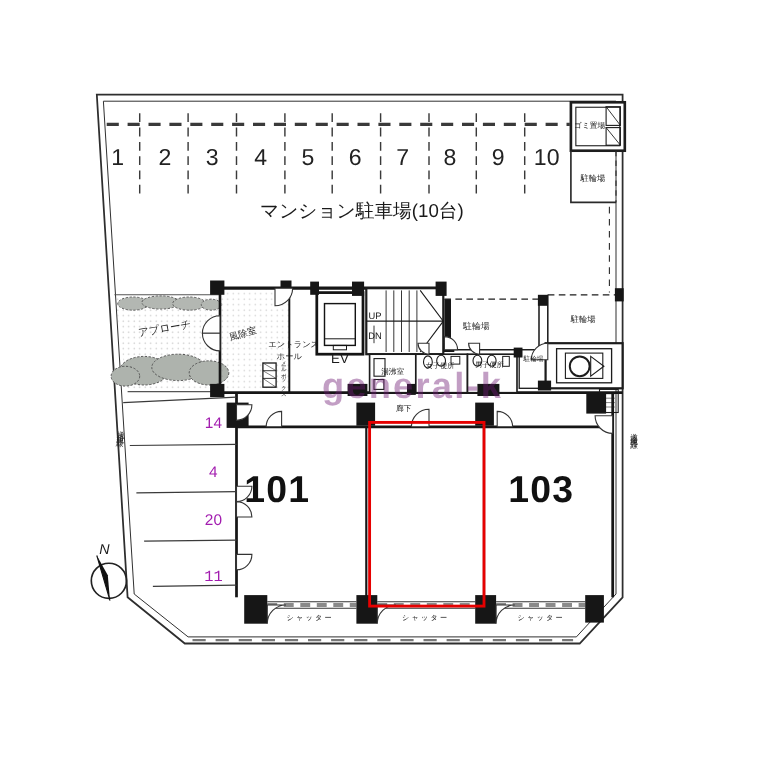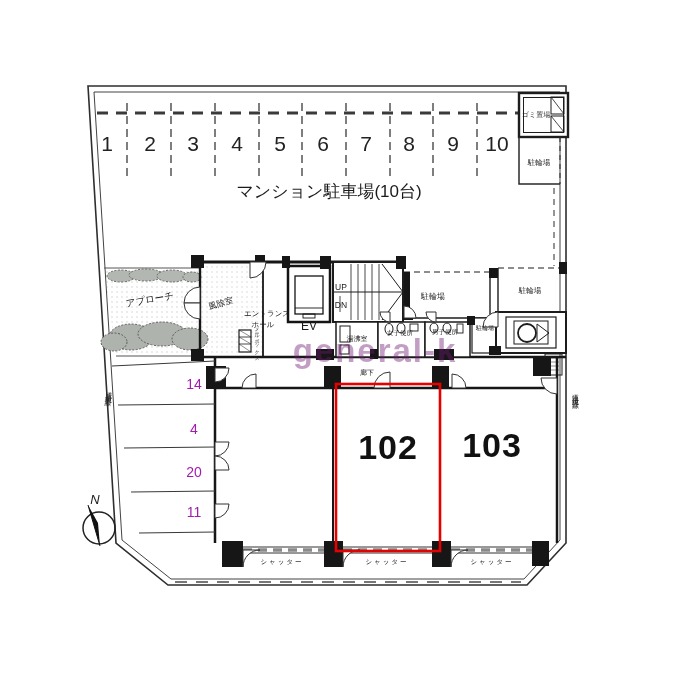--- a/index.html
+++ b/index.html
@@ -278,23 +278,23 @@
 <div class="lbl" style="left:341px;top:306px;font-size:8.5px;">DN</div>
 
 <div class="lbl tiny" style="left:357px;top:339px;">湯沸室</div>
 <div class="lbl" style="left:400px;top:333px;font-size:6.5px;">女子便所</div>
 <div class="lbl" style="left:445px;top:332px;font-size:6.5px;">男子便所</div>
 <div class="lbl tiny" style="left:367px;top:373px;">廊下</div>
 
 <div class="lbl snum" style="left:194px;top:384px;">14</div>
 <div class="lbl snum" style="left:194px;top:429px;">4</div>
 <div class="lbl snum" style="left:194px;top:472px;">20</div>
-<div class="lbl snum" style="left:194px;top:512px;">11</div>
-
-<div class="lbl unit-num" style="left:388px;top:448px;">102</div>
+<div class="lbl snum" style="left:194px;top:525px;font-family:Liberation Mono, monospace;">11</div>
+
+<div class="lbl unit-num" style="left:252px;top:446px;">101</div>
 <div class="lbl unit-num" style="left:492px;top:446px;">103</div>
 
 <div class="lbl" style="left:282px;top:562px;font-size:6.5px;letter-spacing:2px;">シャッター</div>
 <div class="lbl" style="left:387px;top:562px;font-size:6.5px;letter-spacing:2px;">シャッター</div>
 <div class="lbl" style="left:492px;top:562px;font-size:6.5px;letter-spacing:2px;">シャッター</div>
 
 <div class="vlbl" style="left:109px;top:391px;font-size:7px;transform:translate(-50%,-50%) rotate(7deg);">道路境界線</div>
 <div class="vlbl" style="left:575px;top:393px;font-size:7px;">道路境界線</div>
 
 <div class="lbl north-n" style="left:95px;top:500px;">N</div>

